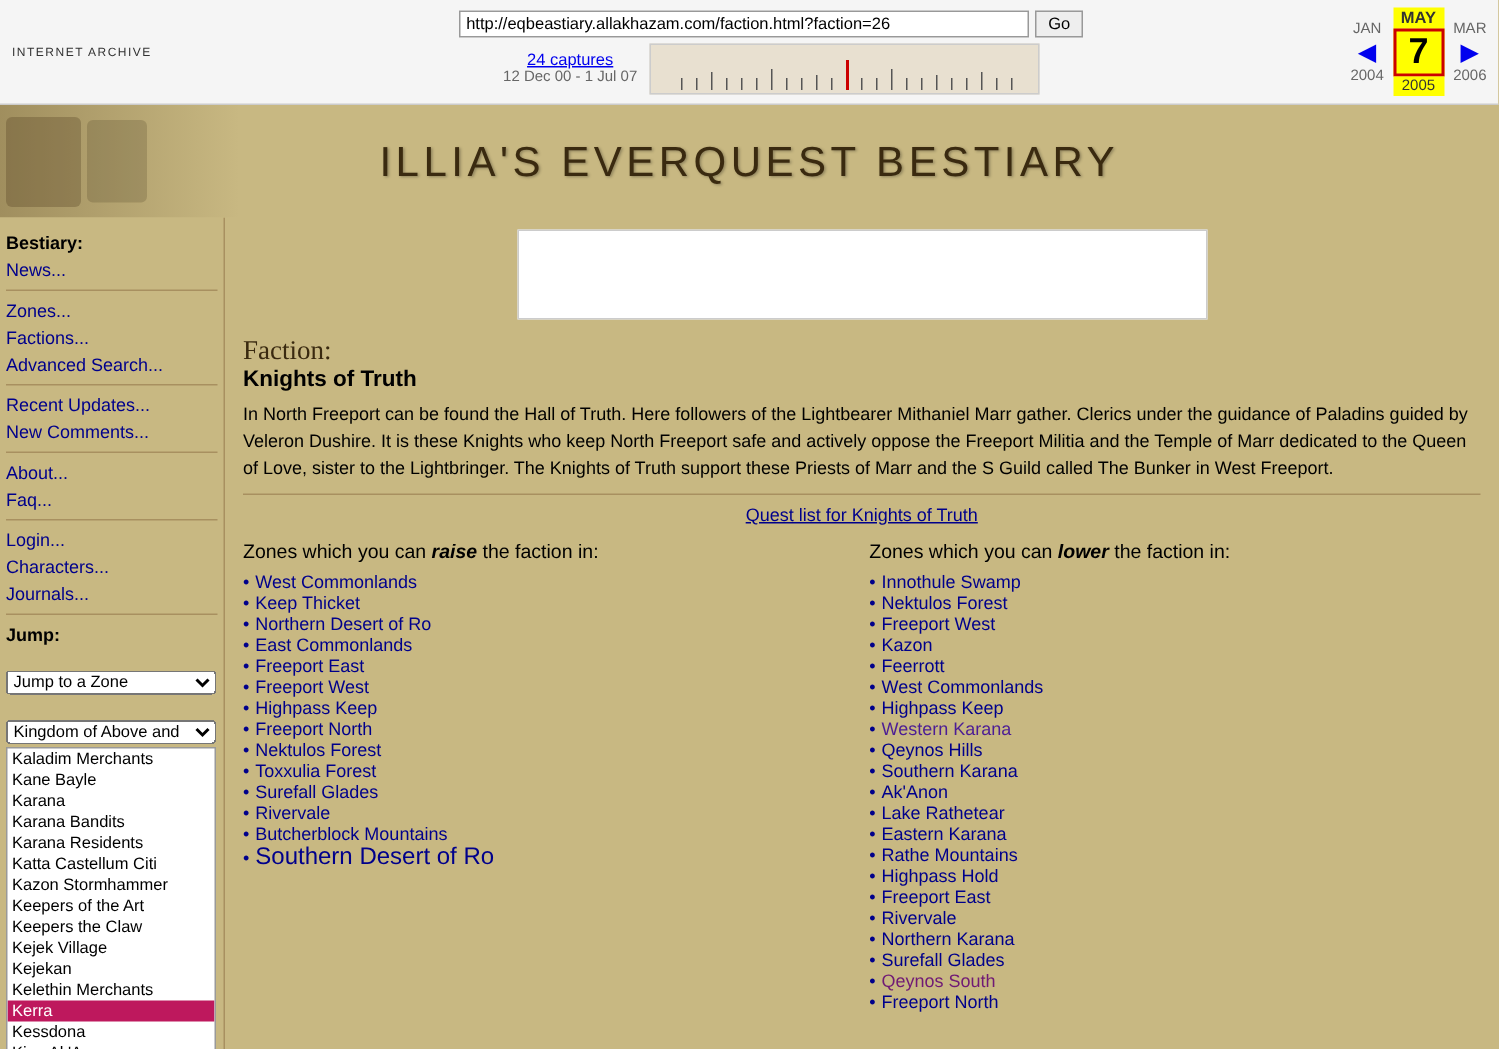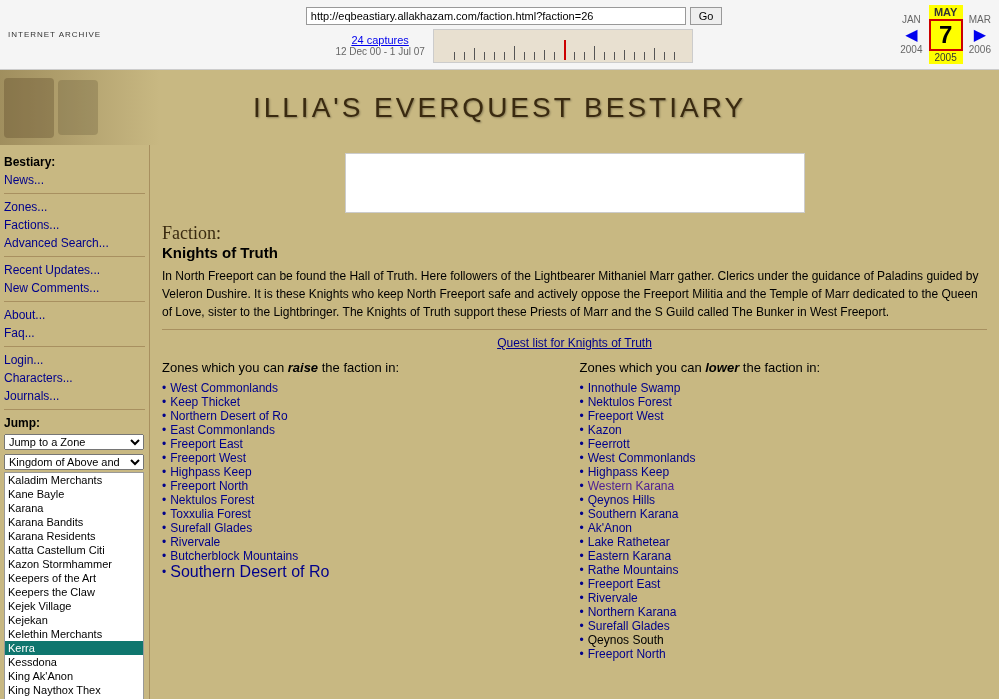--- a/index.html
+++ b/index.html
@@ -65,38 +65,38 @@
       font-weight: bold; font-size: 12px; color: #000;
       margin-top: 6px; margin-bottom: 2px;
     }
     #sidebar a, #sidebar .nav-link {
       display: block; color: #00008b; text-decoration: none;
       font-size: 12px; line-height: 18px; cursor: pointer;
     }
     #sidebar .separator { border-top: 1px solid #a89060; margin: 4px 0; }
     #sidebar .jump-label { font-weight: bold; font-size: 12px; color: #000; margin-top: 6px; }
     #sidebar select {
-      width: 140px; font-size: 11px; margin-top: 4px;
+      width: 140px; font-size: 11px; margin-top: 17px;
     }
     #sidebar .list-box {
       width: 140px;
       height: 260px;
       overflow-y: scroll;
       background: #fff;
       border: 1px solid #999;
       font-size: 11px;
       margin-top: 2px;
     }
     .list-item {
       padding: 1px 3px;
       cursor: pointer;
       color: #000;
       white-space: nowrap;
     }
-    .list-item.selected { background: #0f766e; color: #fff; }
+    .list-item.selected { background: #be185d; color: #fff; }
 
     
     #content {
       flex: 1;
       background: #c8b882;
       padding: 8px 12px;
     }
     #ad-banner {
       width: 460px; height: 60px; background: #fff;
       border: 1px solid #ccc; margin: 0 auto 10px auto;
@@ -338,33 +338,36 @@
             <li>
               <a href="#" style="color: rgb(0, 0, 139); text-decoration: none; font-size: 12px;">Lake Rathetear</a>
             </li>
             <li>
               <a href="#" style="color: rgb(0, 0, 139); text-decoration: none; font-size: 12px;">Eastern Karana</a>
             </li>
             <li>
               <a href="#" style="color: rgb(0, 0, 139); text-decoration: none; font-size: 12px;">Rathe Mountains</a>
             </li>
             <li>
+              <a href="#" style="color: rgb(0, 0, 139); text-decoration: none; font-size: 12px;">Highpass Hold</a>
+            </li>
+            <li>
               <a href="#" style="color: rgb(0, 0, 139); text-decoration: none; font-size: 12px;">Freeport East</a>
             </li>
             <li>
               <a href="#" style="color: rgb(0, 0, 139); text-decoration: none; font-size: 12px;">Rivervale</a>
             </li>
             <li>
               <a href="#" style="color: rgb(0, 0, 139); text-decoration: none; font-size: 12px;">Northern Karana</a>
             </li>
             <li>
               <a href="#" style="color: rgb(0, 0, 139); text-decoration: none; font-size: 12px;">Surefall Glades</a>
             </li>
             <li>
-              <a href="#" style="color: #000000; text-decoration: none; font-size: 12px;">Qeynos South</a>
+              <a href="#" style="color: #701a75; text-decoration: none; font-size: 12px;">Qeynos South</a>
             </li>
             <li>
               <a href="#" style="color: rgb(0, 0, 139); text-decoration: none; font-size: 12px;">Freeport North</a>
             </li>
           </ul>
       </div>
     </div>
   </div>
 </div>
 

